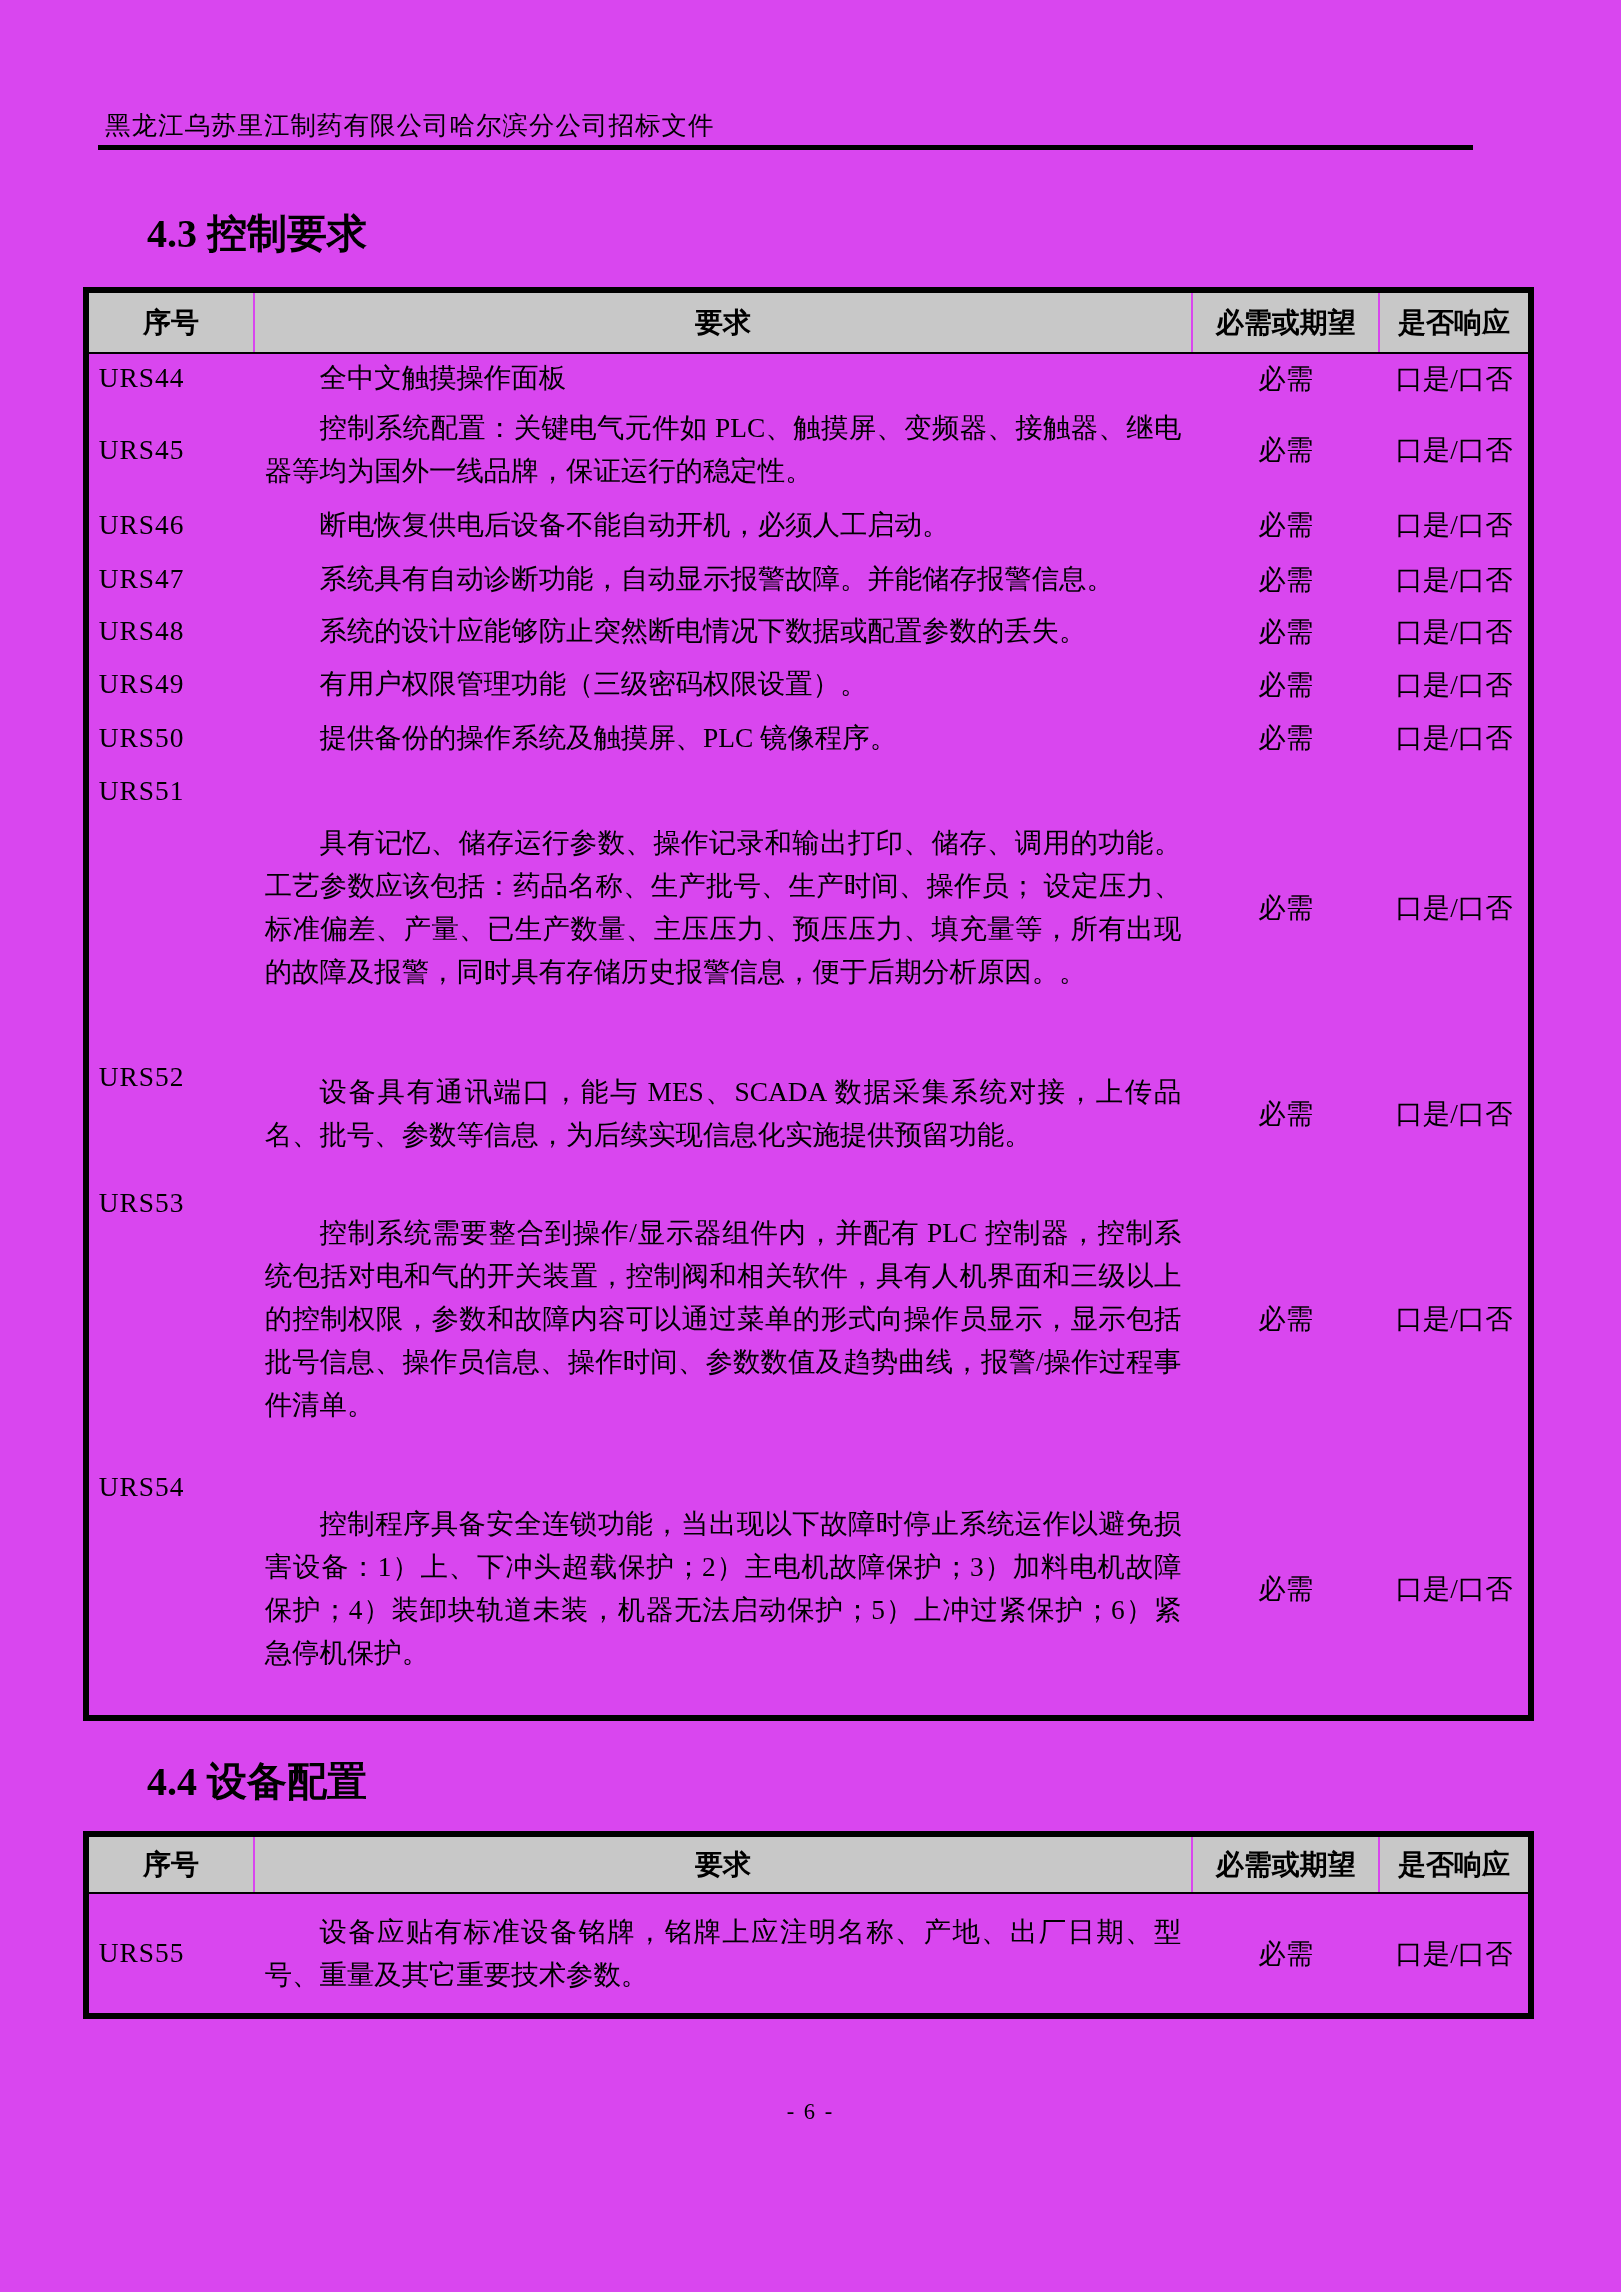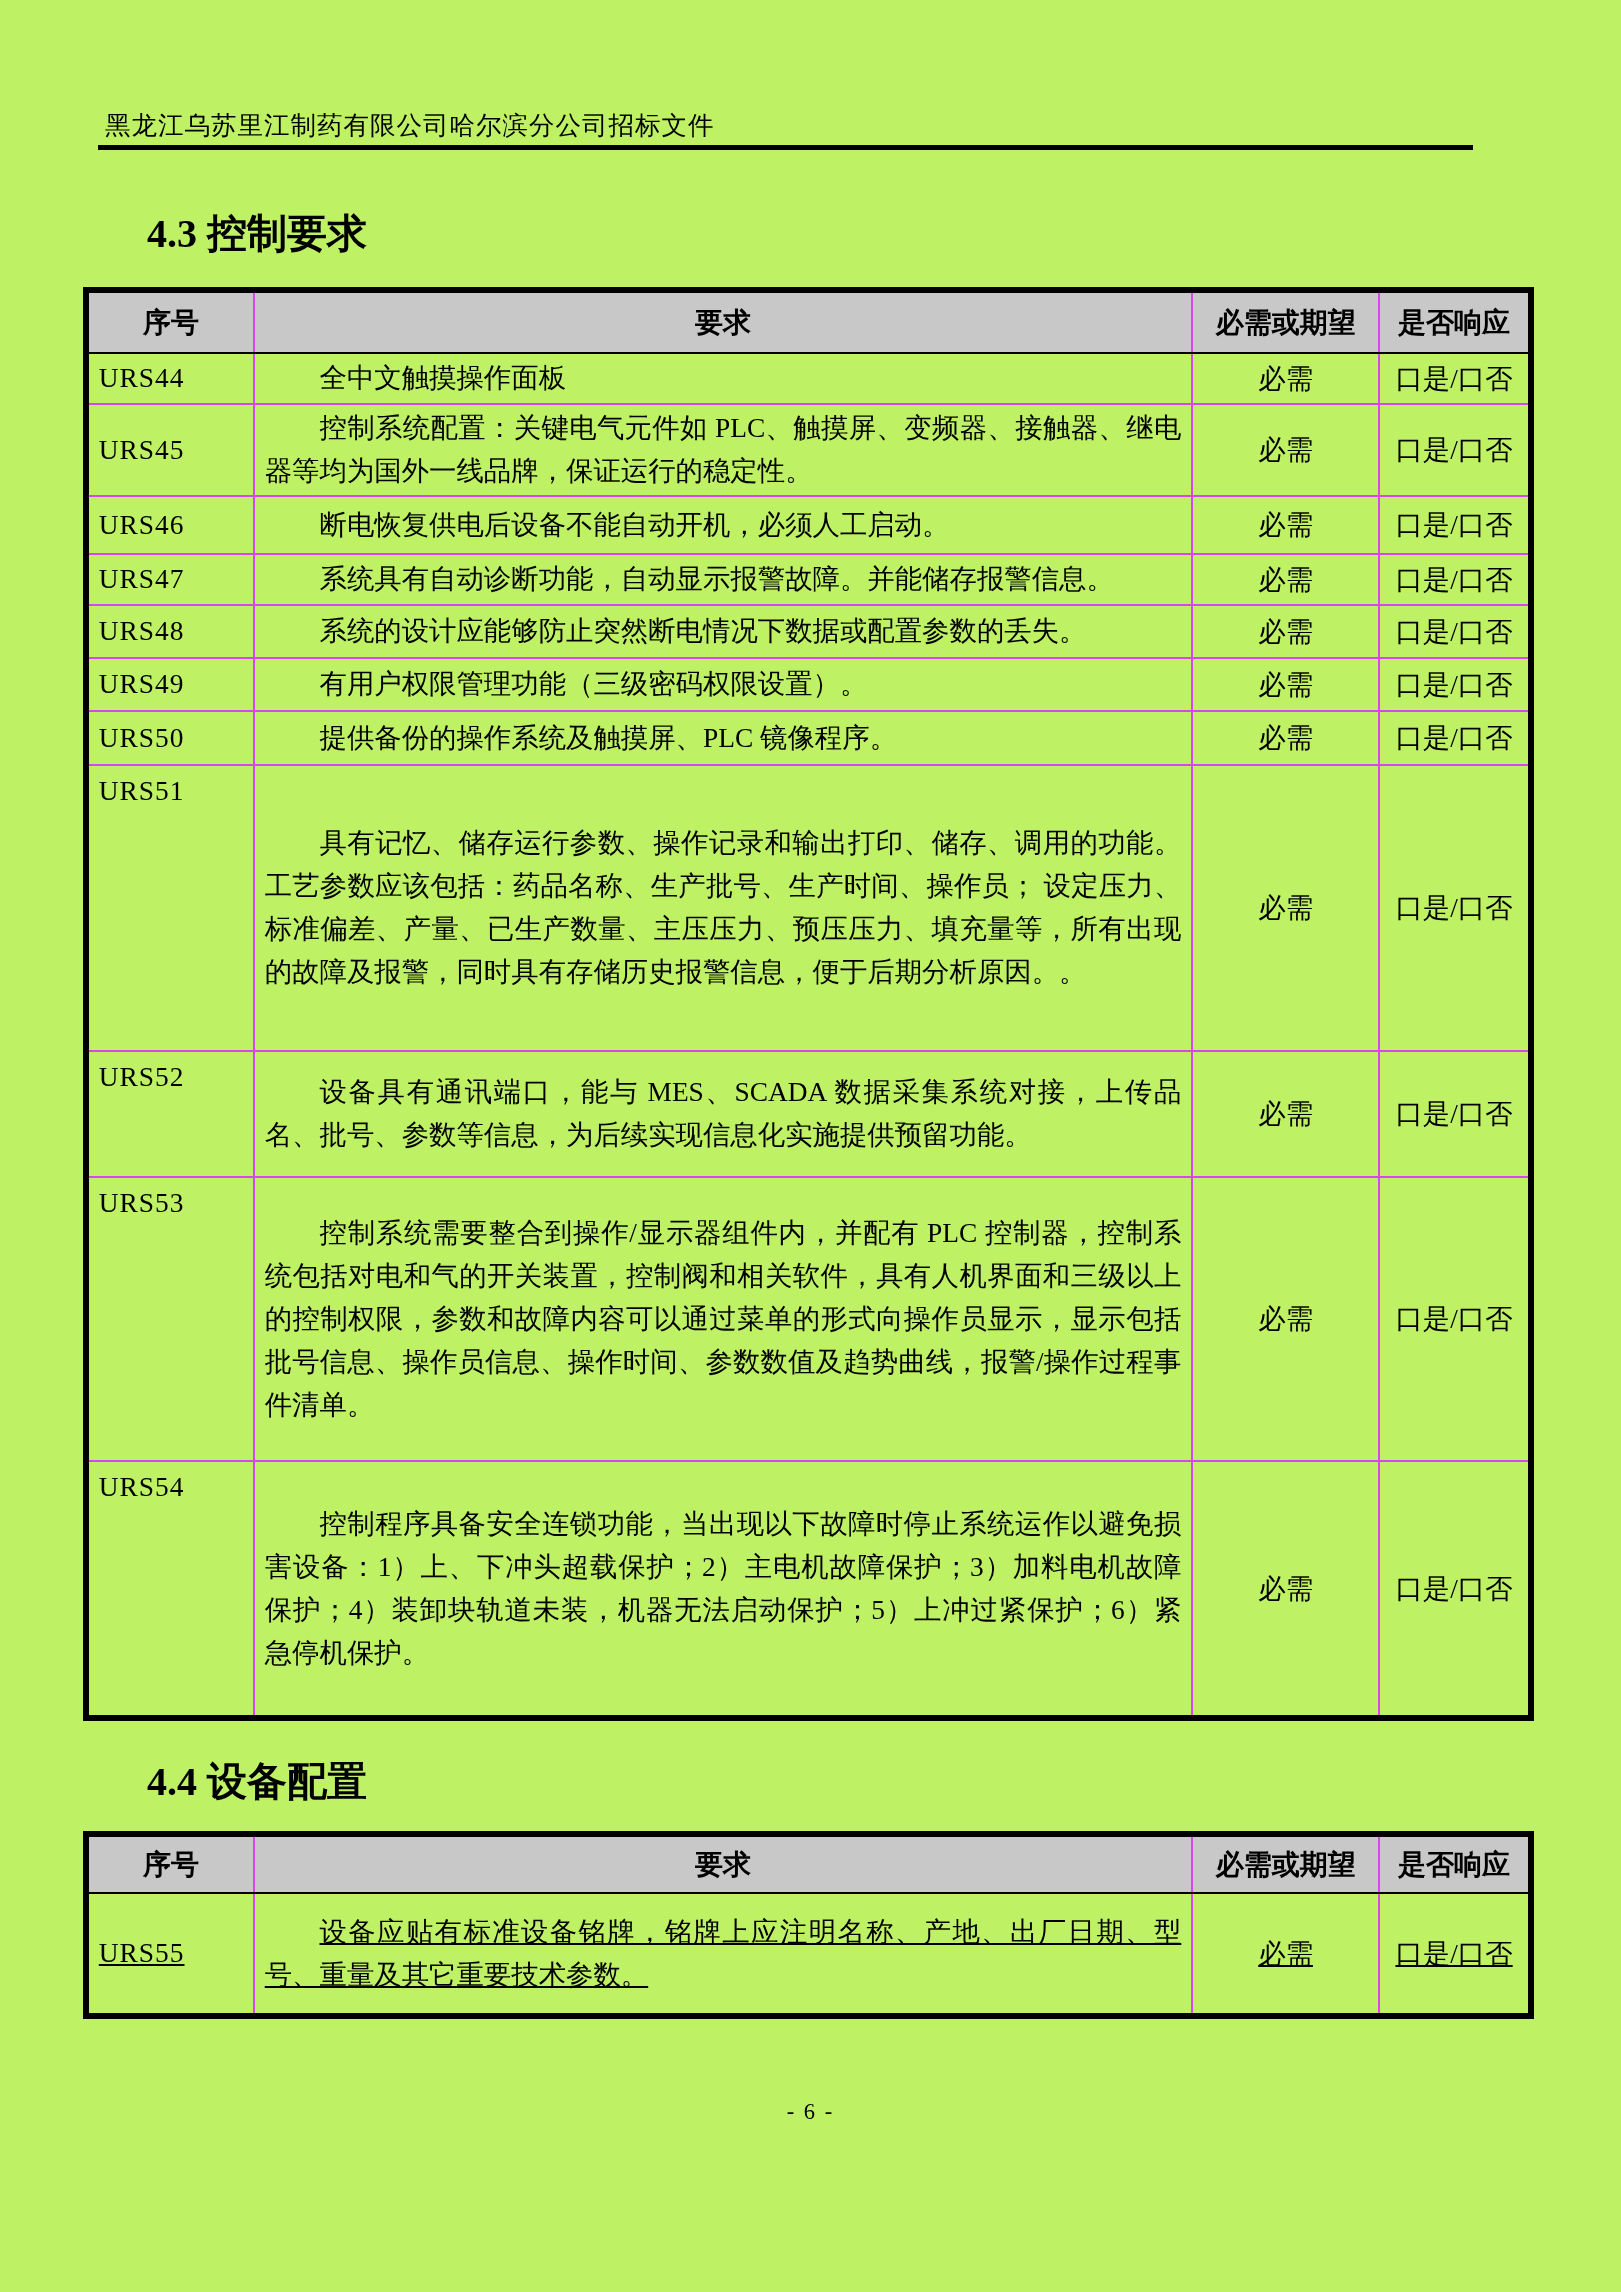--- a/index.html
+++ b/index.html
@@ -6,21 +6,21 @@
     margin: 0;
     padding: 0;
     background: #ffffff;
     font-family: "Liberation Serif", "DejaVu Serif", serif;
     color: #000000;
   }
   .page {
     position: relative;
     width: 1621px;
     height: 2293px;
-    background: #bef264;
+    background: #d946ef;
     overflow: hidden;
   }
   .doc-header-title {
     position: absolute;
     left: 105px;
     top: 108px;
     font-size: 25.5px;
     letter-spacing: 1px;
     white-space: nowrap;
   }
@@ -96,21 +96,21 @@
   .row-URS45 { height: 84px; }
   .row-URS46 { height: 58px; }
   .row-URS47 { height: 51px; }
   .row-URS48 { height: 53px; }
   .row-URS49 { height: 53px; }
   .row-URS50 { height: 54px; }
   .row-URS51 { height: 286px; }
   .row-URS52 { height: 126px; }
   .row-URS53 { height: 284px; }
   .row-URS54 { height: 257px; }
-  .row-URS55 { height: 123px; text-decoration: underline; }
+  .row-URS55 { height: 123px; }
 
   
   .row-URS51 td.id-cell,
   .row-URS52 td.id-cell,
   .row-URS53 td.id-cell,
   .row-URS54 td.id-cell {
     vertical-align: top;
     padding-top: 9.8px;
   }
 

